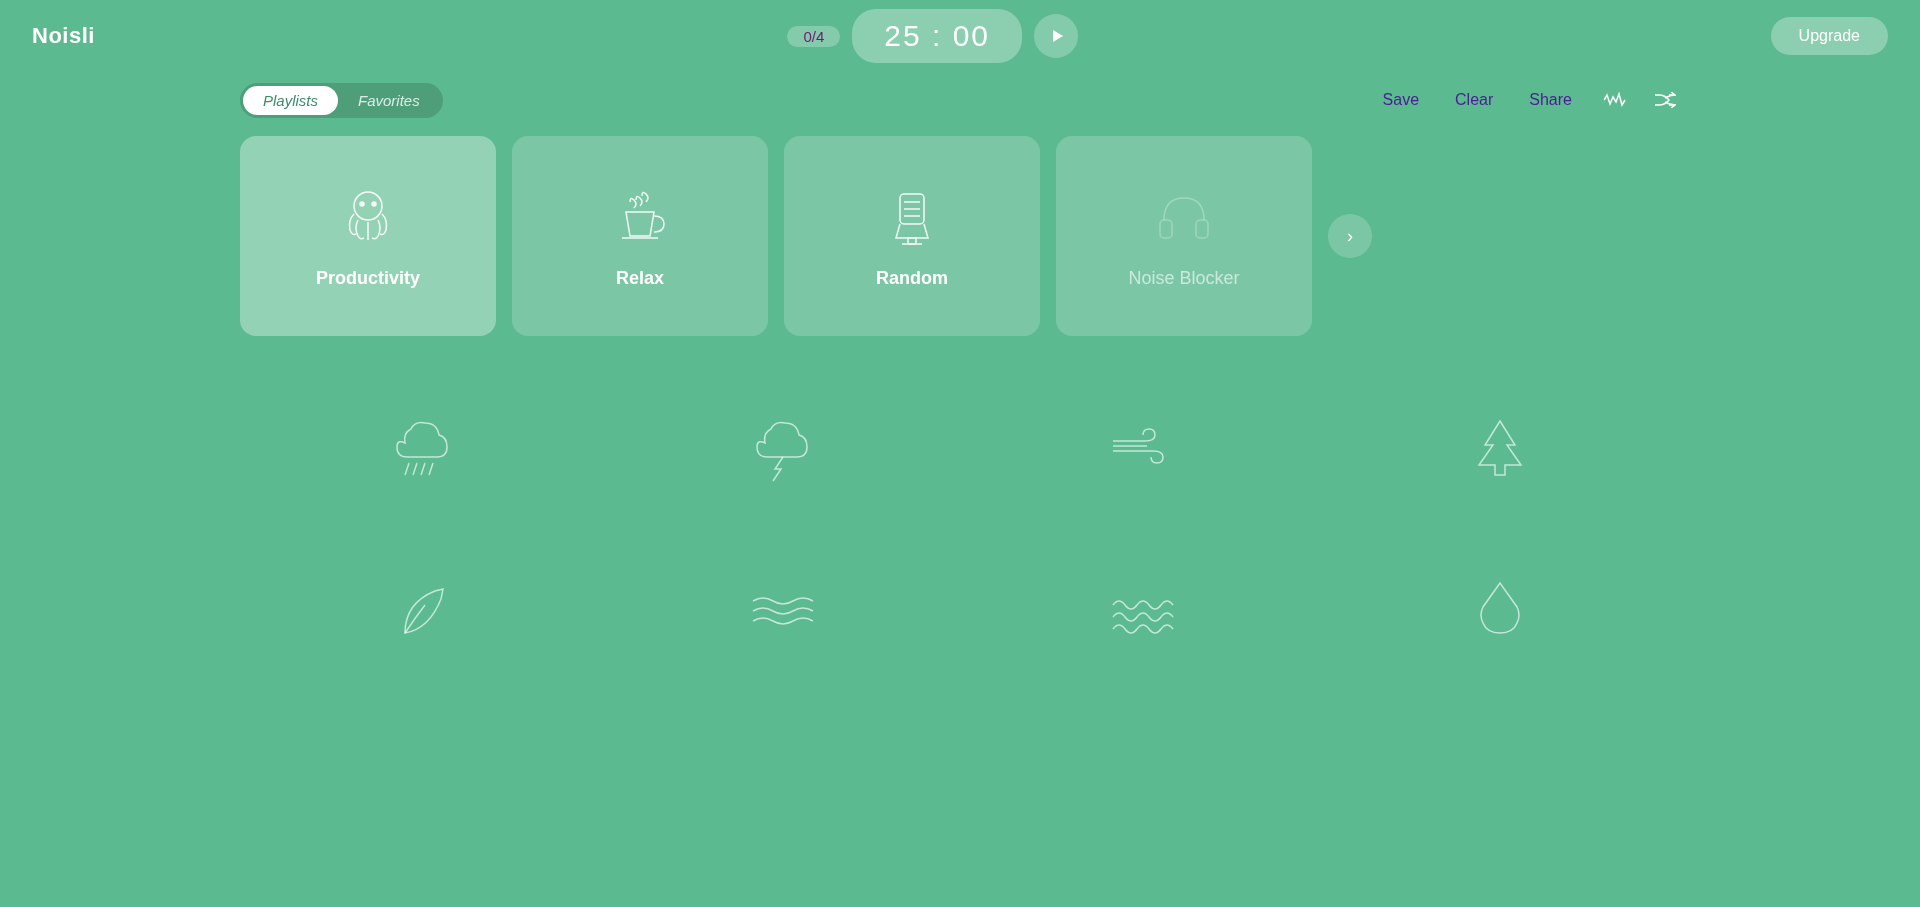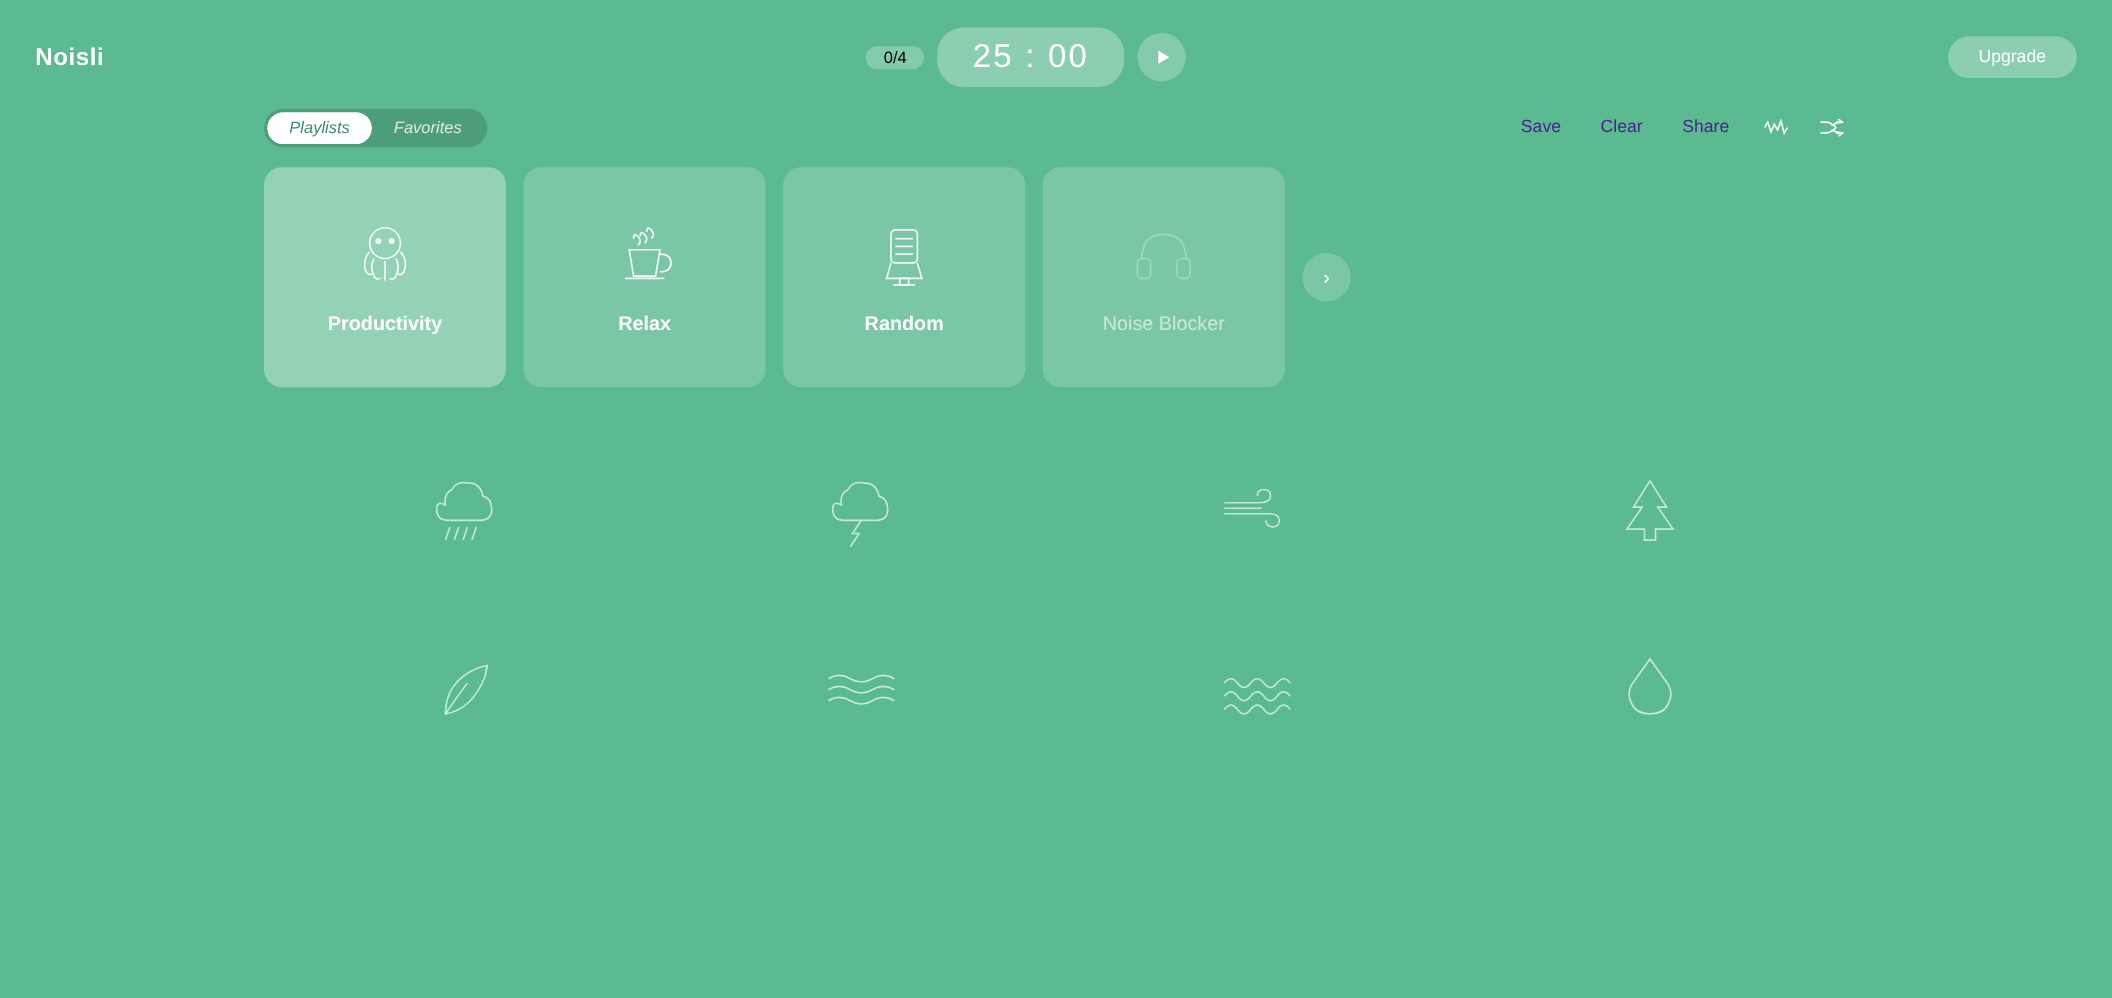--- a/index.html
+++ b/index.html
@@ -13,42 +13,41 @@
     }
 
     
     .header {
       display: flex;
       align-items: center;
       justify-content: space-between;
       padding: 0 32px;
       height: 72px;
       background-color: #5bba8f;
-      margin-top: 16px;
     }
 
     .logo {
       font-size: 22px;
       font-weight: 600;
       color: white;
       letter-spacing: 0.5px;
     }
 
     .header-center {
       display: flex;
       align-items: center;
       gap: 12px;
     }
 
     .progress-badge {
       background-color: rgba(255,255,255,0.25);
       border-radius: 20px;
       padding: 2px 16px;
       font-size: 15px;
-      color: #000000;
+      color: #701a75;
       font-weight: 500;
     }
 
     .timer-display {
       background-color: rgba(255,255,255,0.3);
       border-radius: 24px;
       padding: 10px 32px;
       font-size: 30px;
       font-weight: 400;
       color: white;
@@ -155,21 +154,21 @@
 
     .playlists-scroll {
       display: flex;
       gap: 16px;
       align-items: center;
     }
 
     .playlist-card {
       background-color: rgba(255,255,255,0.2);
       border-radius: 16px;
-      width: 220px;
+      width: 256px;
       height: 200px;
       display: flex;
       flex-direction: column;
       align-items: center;
       justify-content: center;
       gap: 16px;
       cursor: pointer;
       flex-shrink: 0;
     }
 

